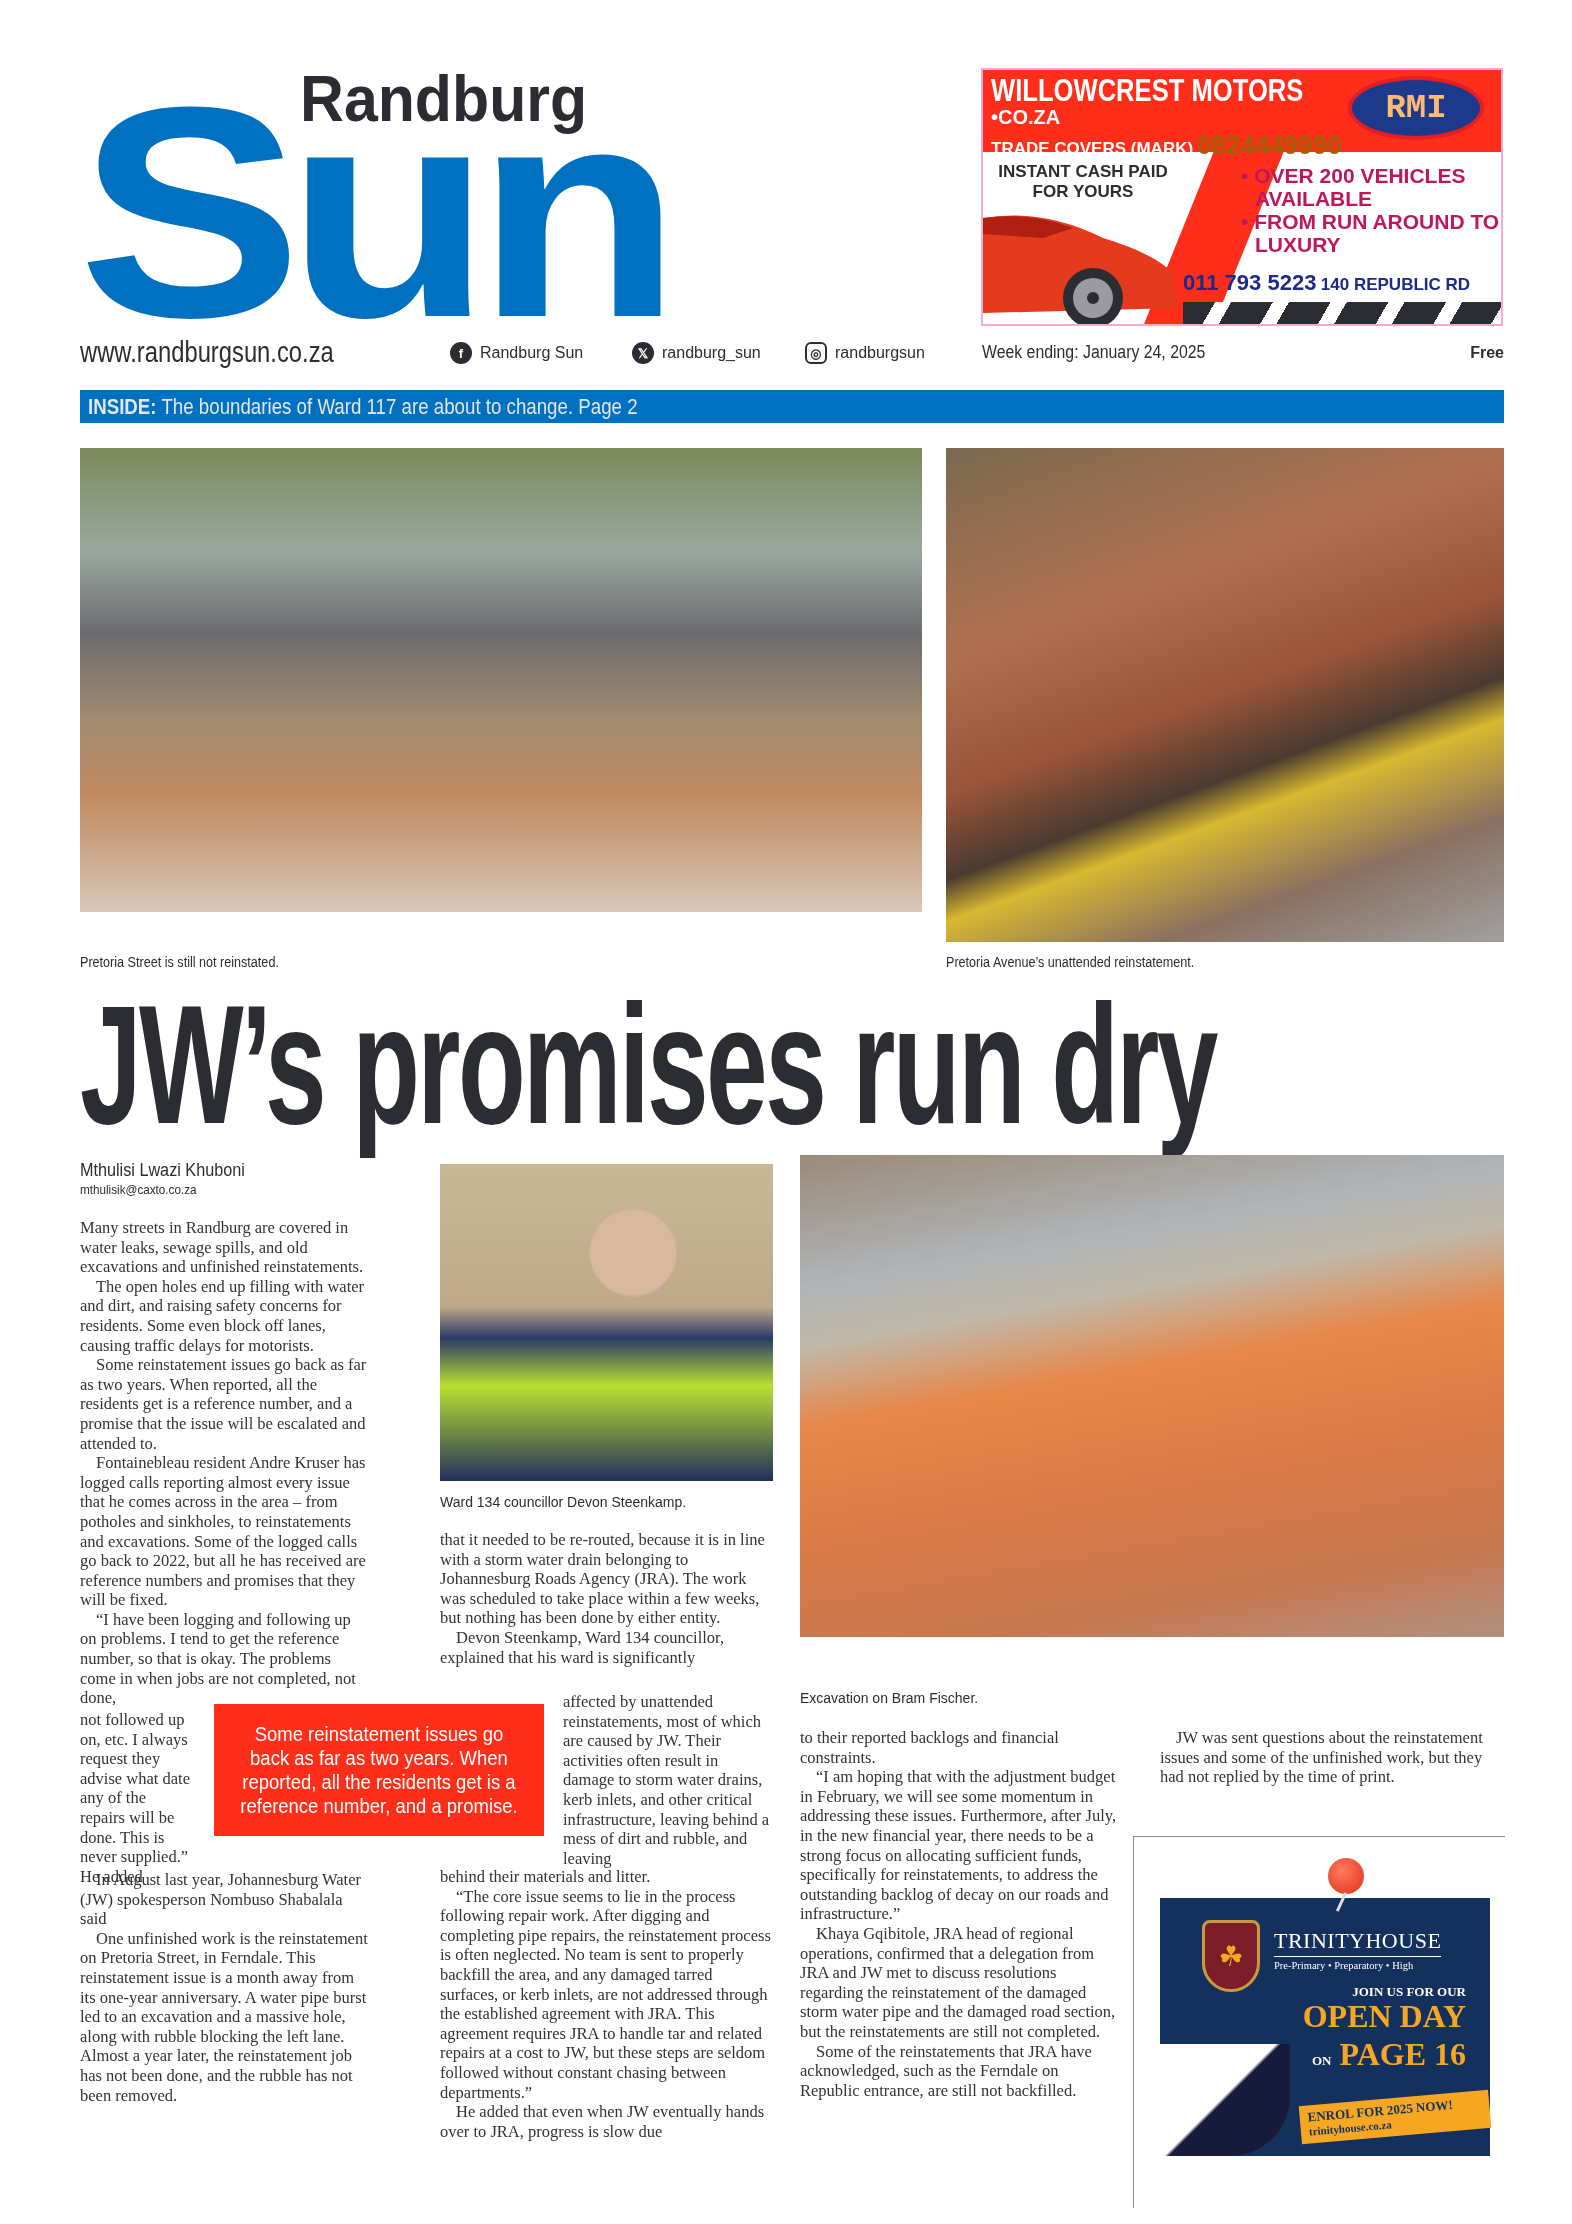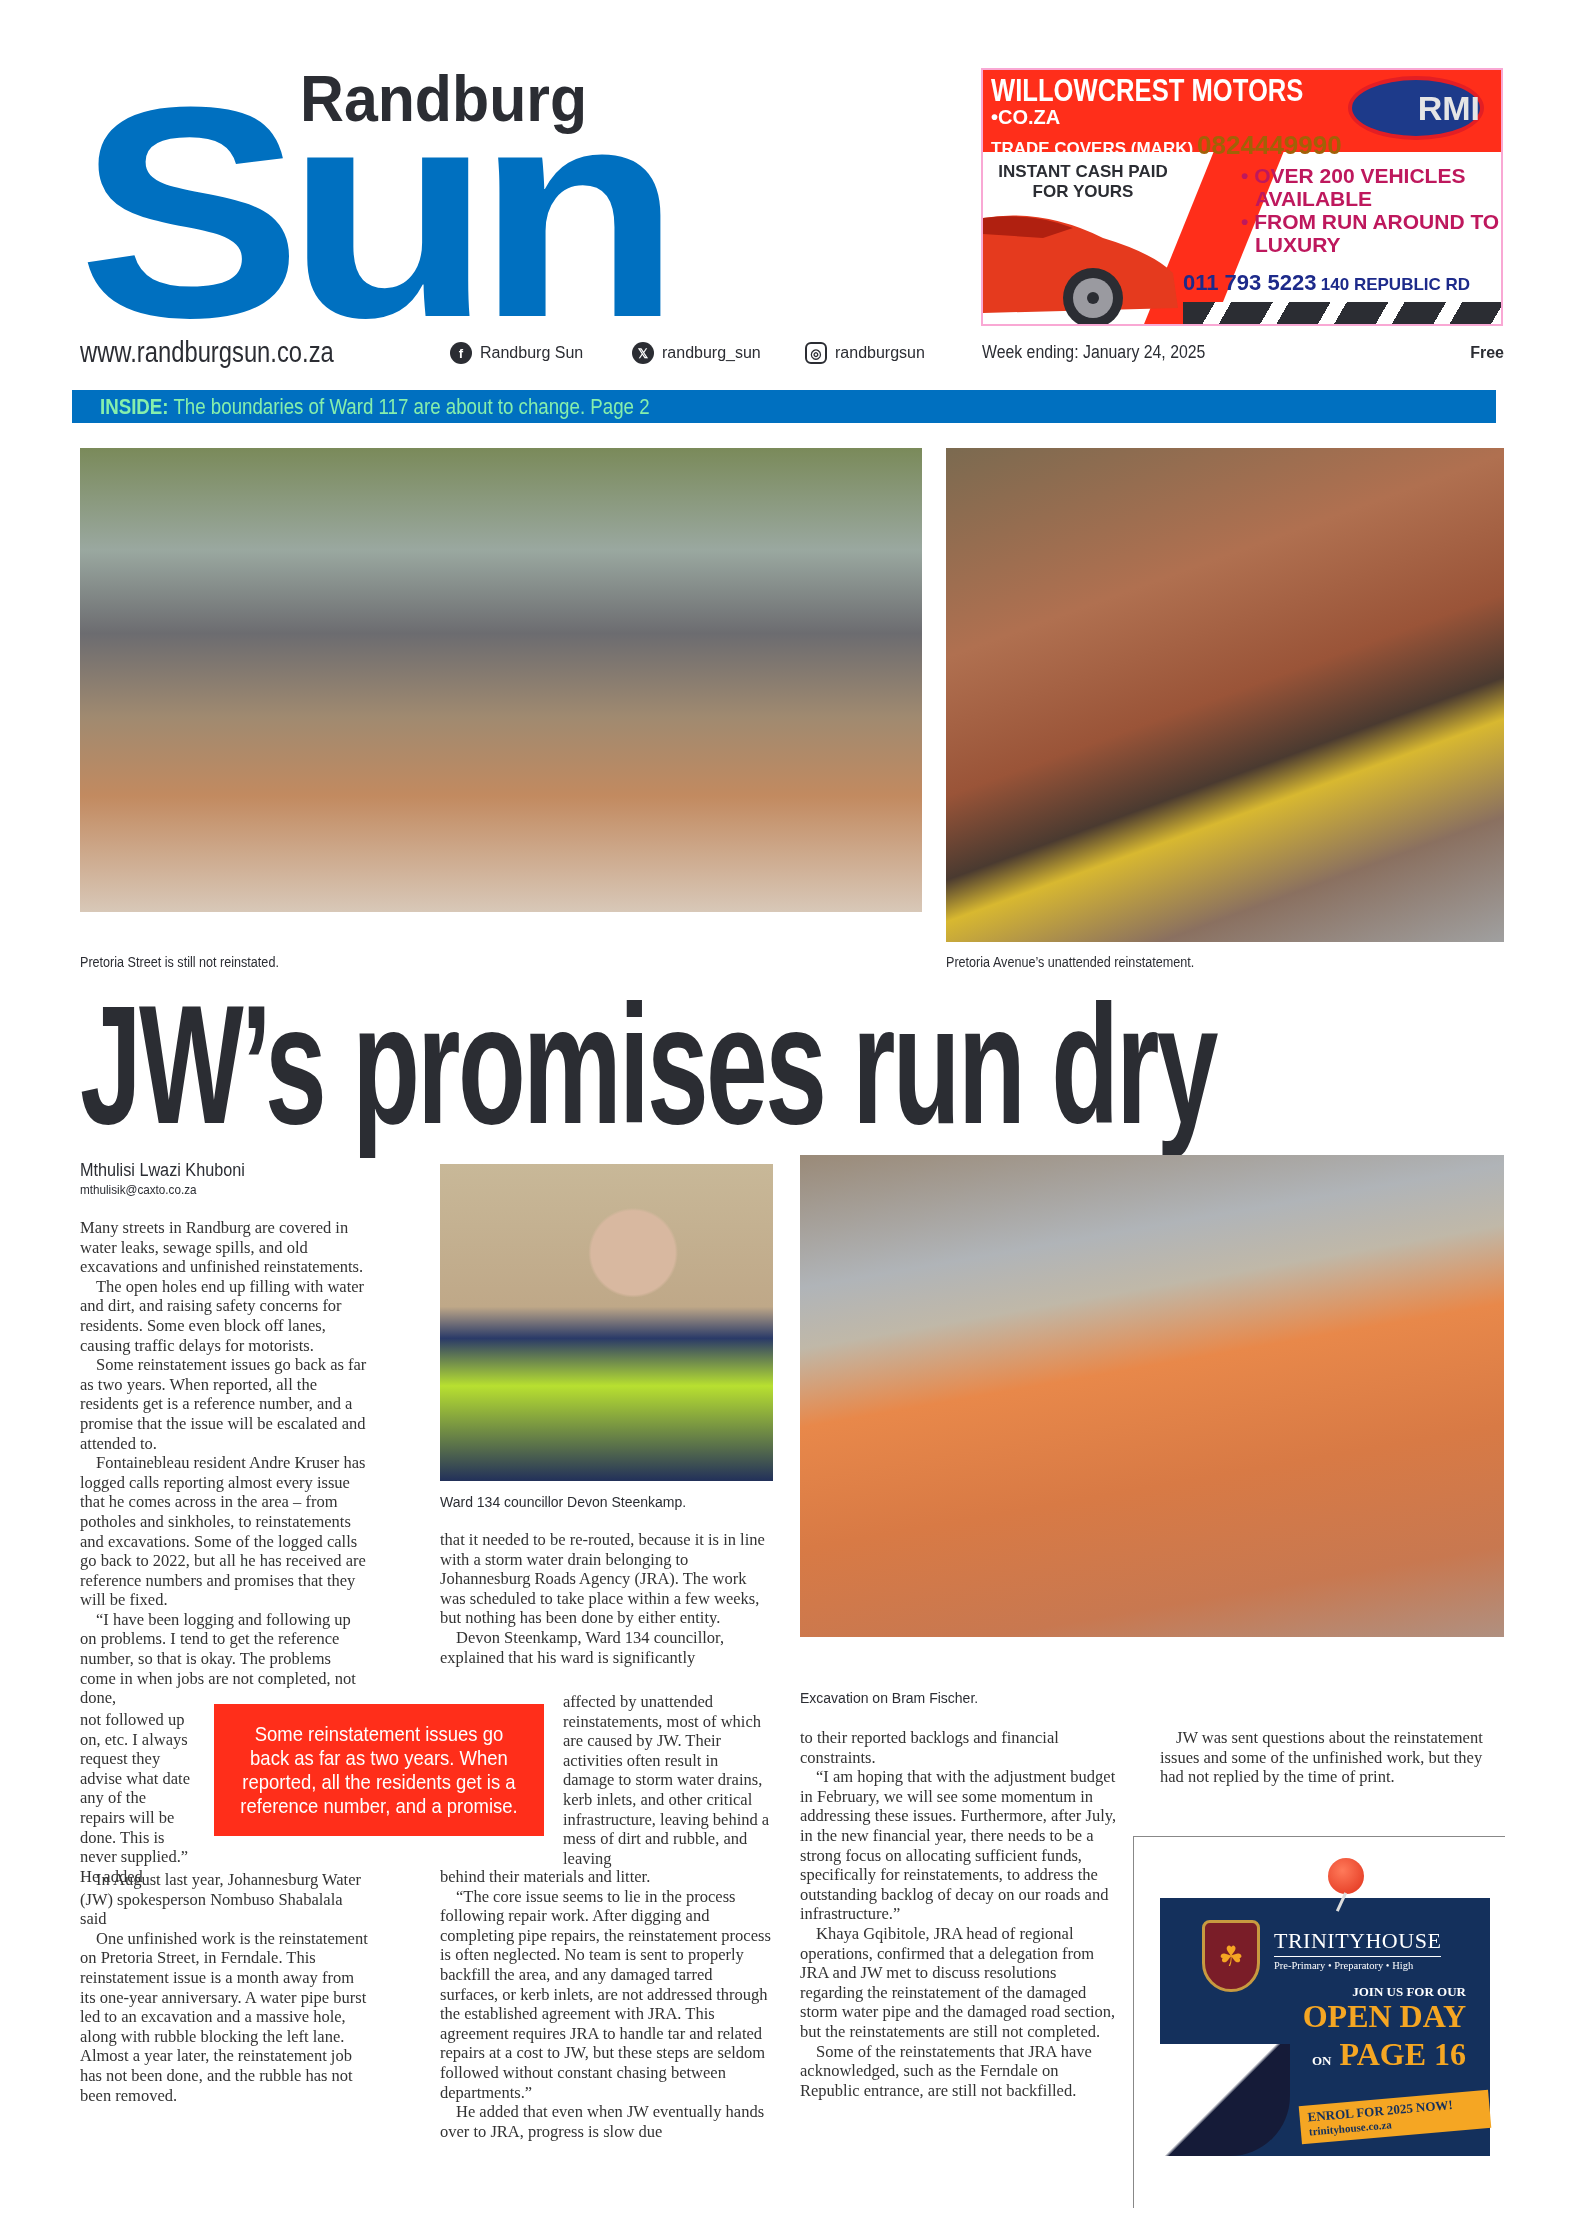--- a/index.html
+++ b/index.html
@@ -13,41 +13,41 @@
   .sun-text { position: absolute; left: 0; top: 20px; font-family: "Liberation Sans", sans-serif; font-weight: 900; font-size: 300px; line-height: 260px; color: #0070c0; letter-spacing: -14px; transform: scaleX(1.12); transform-origin: left top; }
 
   
   .ad-motors { left: 981px; top: 68px; width: 522px; height: 258px; border: 2px solid #f9a8d4; overflow: hidden; background: #fff; }
   .ad-red-top { position: absolute; left: 0; top: 0; width: 100%; height: 82px; background: #ff2e1a; }
   .ad-red-diag { position: absolute; left: 195px; top: 80px; width: 70px; height: 180px; background: #ff2e1a; transform: skewX(-22deg); }
   .ad-title { position: absolute; left: 8px; top: 2px; font-family: "Liberation Sans", sans-serif; font-weight: 700; font-size: 32px; color: #fff; transform: scaleX(0.8); transform-origin: left top; letter-spacing: 0px; }
   .ad-coza { position: absolute; left: 8px; top: 36px; font-family: "Liberation Sans", sans-serif; font-weight: 700; font-size: 20px; color: #fff; }
   .ad-trade { position: absolute; left: 8px; top: 60px; font-family: "Liberation Sans", sans-serif; font-weight: 700; font-size: 17px; color: #fff; white-space: nowrap; }
   .ad-trade-phone { font-size: 26px; color: #a16207; margin-left: 4px; }
-  .ad-rmi { position: absolute; left: 365px; top: 6px; width: 136px; height: 64px; border-radius: 50%; background: #1d3a8a; border: 4px solid #e31e24; color: #e5e5e5; font-family: Liberation Sans, sans-serif; font-weight: 900; font-size: 34px; text-align: right; line-height: 56px; }
+  .ad-rmi { position: absolute; left: 365px; top: 6px; width: 136px; height: 64px; border-radius: 50%; background: #1d3a8a; border: 4px solid #e31e24; color: #fdba74; font-family: Liberation Mono, monospace; font-weight: 900; font-size: 34px; text-align: center; line-height: 56px; }
   .ad-instant { position: absolute; left: 0; top: 92px; width: 200px; text-align: center; font-family: "Liberation Sans", sans-serif; font-weight: 700; font-size: 17px; line-height: 20px; color: #2b2d33; }
   .ad-car { position: absolute; left: 0; top: 128px; width: 200px; height: 130px; }
   .ad-bullets { position: absolute; left: 258px; top: 94px; font-family: "Liberation Sans", sans-serif; font-weight: 700; font-size: 21px; line-height: 23px; color: #be185d; }
   .ad-bullets div { padding-left: 14px; text-indent: -14px; }
   .ad-phone { position: absolute; left: 200px; top: 200px; white-space: nowrap; font-family: "Liberation Sans", sans-serif; font-weight: 700; color: #1d2a8a; text-align: right; }
   .ad-phone .p1 { font-size: 22px; }
   .ad-phone .p2 { font-size: 17px; }
   .ad-stripes { position: absolute; left: 200px; top: 232px; width: 322px; height: 26px; background: repeating-linear-gradient(-60deg, #fff 0 14px, #2b2d33 14px 50px); }
 
   
   .info-row { left: 80px; top: 336px; width: 1424px; height: 36px; font-family: "Liberation Sans", sans-serif; color: #2b2d33; }
   .site-url { position: absolute; left: 0; top: 0; font-size: 29px; transform: scaleX(0.82); transform-origin: left top; color: #2b2d33; }
   .social { position: absolute; top: 6px; display: flex; align-items: center; gap: 8px; font-size: 16px; }
   .social .ic { width: 22px; height: 22px; border-radius: 50%; background: #2b2d33; color: #fff; font-size: 13px; font-weight: 700; display: flex; align-items: center; justify-content: center; }
   .social .ic.ig { background: #fff; border: 2px solid #2b2d33; color: #2b2d33; border-radius: 6px; }
   .week { position: absolute; left: 902px; top: 6px; font-size: 18px; transform: scaleX(0.88); transform-origin: left top; }
   .free { position: absolute; right: 0; top: 8px; font-size: 16px; font-weight: 700; }
 
   
-  .inside-bar { left: 72px; top: 390px; width: 1424px; height: 33px; background: #0070c0; color: #86efac; font-family: "Liberation Sans", sans-serif; font-size: 22px; line-height: 33px; padding-left: 28px; }
+  .inside-bar { left: 80px; top: 390px; width: 1424px; height: 33px; background: #0070c0; color: #e5e5e5; font-family: "Liberation Sans", sans-serif; font-size: 22px; line-height: 33px; padding-left: 8px; }
   .inside-bar .inner { display: inline-block; transform: scaleX(0.85); transform-origin: left center; white-space: nowrap; }
   .inside-bar b { font-weight: 700; }
 
   
   .photo { overflow: hidden; }
   .photo1 { left: 80px; top: 448px; width: 842px; height: 464px; background: linear-gradient(180deg, #7a8a5a 0%, #9aa8a0 22%, #6c6c70 40%, #a08a70 58%, #c28a60 75%, #d8c8b8 100%); }
   .photo2 { left: 946px; top: 448px; width: 558px; height: 494px; background: linear-gradient(160deg, #7b6a50 0%, #b07050 30%, #9a5438 50%, #4a3a30 62%, #d8b830 68%, #8a7060 82%, #a0a0a0 100%); }
   .caption { font-family: "Liberation Sans", sans-serif; font-size: 14px; color: #2b2d33; }
   .cap1 { left: 80px; top: 954px; transform: scaleX(0.9); transform-origin: left top; }
   .cap2 { left: 946px; top: 954px; transform: scaleX(0.9); transform-origin: left top; }

